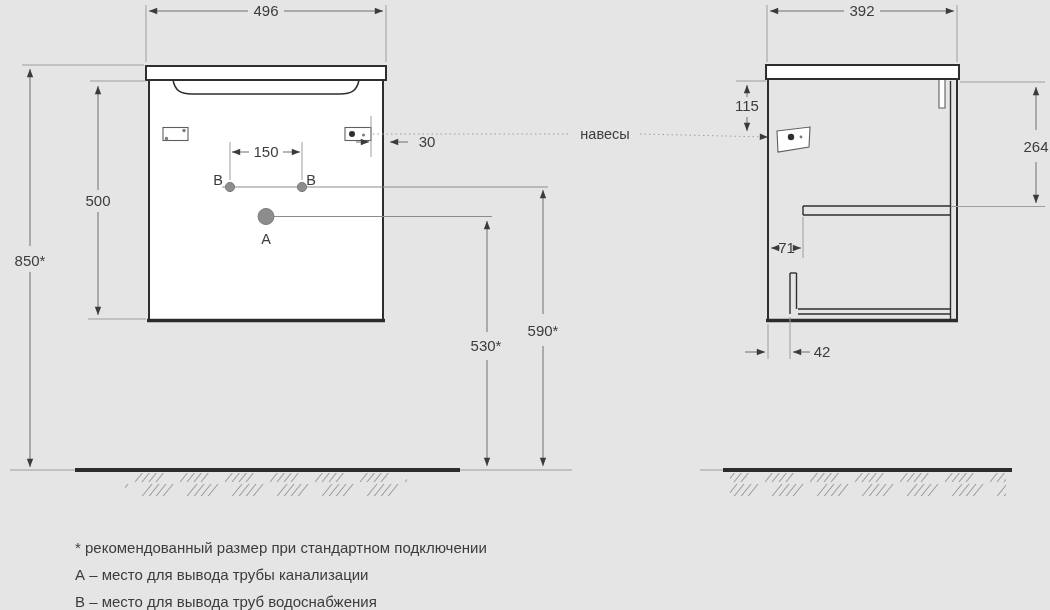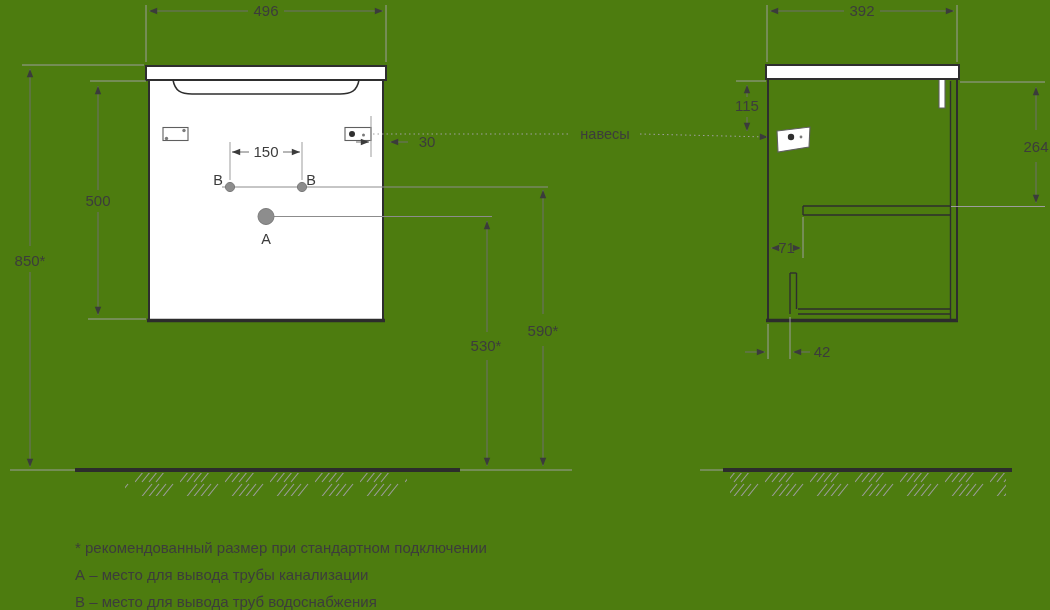--- a/index.html
+++ b/index.html
@@ -1,16 +1,16 @@
 <!DOCTYPE html>
 <html><head>
 <meta charset="utf-8">
 <style>
   html,body{margin:0;padding:0;background:#ffffff;}
-  .stage{position:relative;width:1050px;height:610px;background:#4d7c0f;overflow:hidden;}
+  .stage{position:relative;width:1050px;height:610px;background:#e5e5e5;overflow:hidden;}
   svg{display:block;}
   .outline{stroke:#2e2e2e;stroke-width:2;fill:#ffffff;}
   .groove{stroke:#2e2e2e;stroke-width:1.5;fill:none;}
   .heavy{stroke:#2c2c2c;stroke-width:3.6;fill:none;}
   .floor-heavy{stroke:#2c2c2c;stroke-width:4;fill:none;}
   .ext{stroke:#9d9d9d;stroke-width:1;fill:none;}
   .dim{stroke:#6e6e6e;stroke-width:1;fill:none;}
   .thinline{stroke:#8c8c8c;stroke-width:1;fill:none;}
   .dotted{stroke:#a0a0a0;stroke-width:1;stroke-dasharray:1.5 3;fill:none;}
   .bracket{stroke:#5f5f5f;stroke-width:1.1;fill:#ffffff;}

